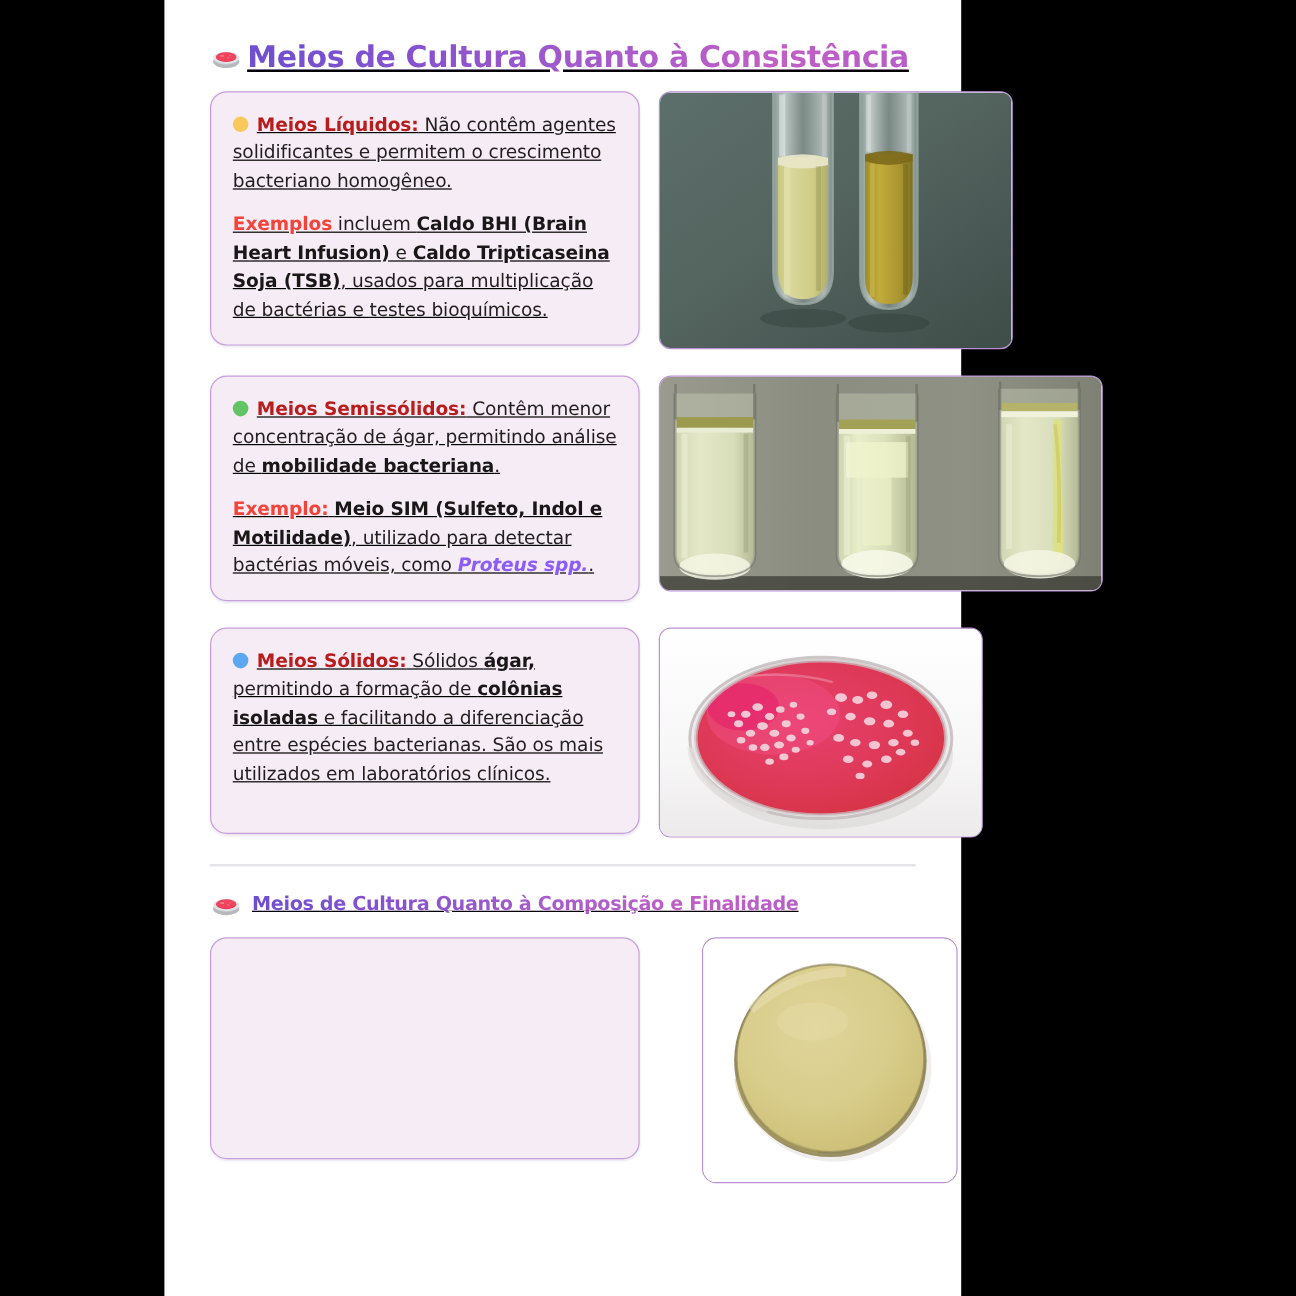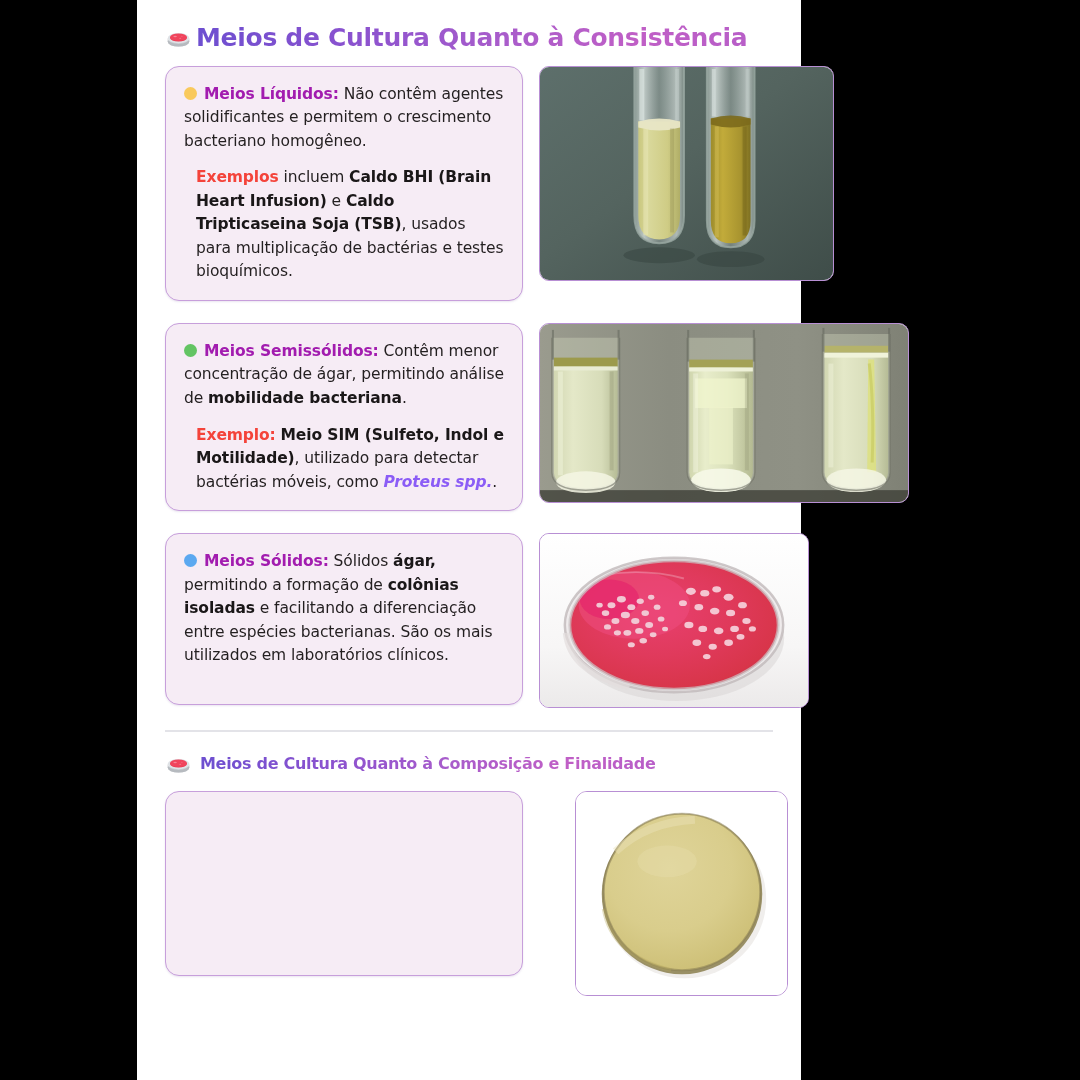--- a/index.html
+++ b/index.html
@@ -7,21 +7,22 @@
     width:1080px;height:1080px;
     background:#000;
     font-family:"DejaVu Sans", sans-serif;
     overflow:hidden;
   }
   .page{
     position:absolute;left:137px;top:0;
     width:664px;height:1080px;
     background:#ffffff;
     box-sizing:border-box;
-    padding:0;
+    padding:10px;
+    text-decoration:underline;
   }
   .inner{
     position:relative;
     padding:18px 28px 0 28px;
   }
 
   
   .section-head{
     display:flex;align-items:center;
     gap:4px;
@@ -67,30 +68,30 @@
     box-shadow:0 1px 2px rgba(140,110,170,.18);
   }
   .card p{
     margin:0;
     font-family:"DejaVu Sans", sans-serif;
     font-size:15.5px;
     line-height:1.52;
     color:#231f20;
     letter-spacing:-0.1px;
   }
-  .card p + p{margin-top:13px;margin-left:12px;}
+  .card p + p{margin-top:13px;}
   .bullet{
     display:inline-block;
     width:13px;height:13px;
     border-radius:50%;
     vertical-align:-1px;
     margin-right:7px;
   }
   .term{
-    color:#a21caf;
+    color:#b91c1c;
     font-weight:bold;
   }
   .ex{
     color:#f4433a;
     font-weight:bold;
   }
   .b{font-weight:bold;color:#1a1718;}
   .bi{font-weight:bold;font-style:italic;color:#8b5cf6;}
 
   

